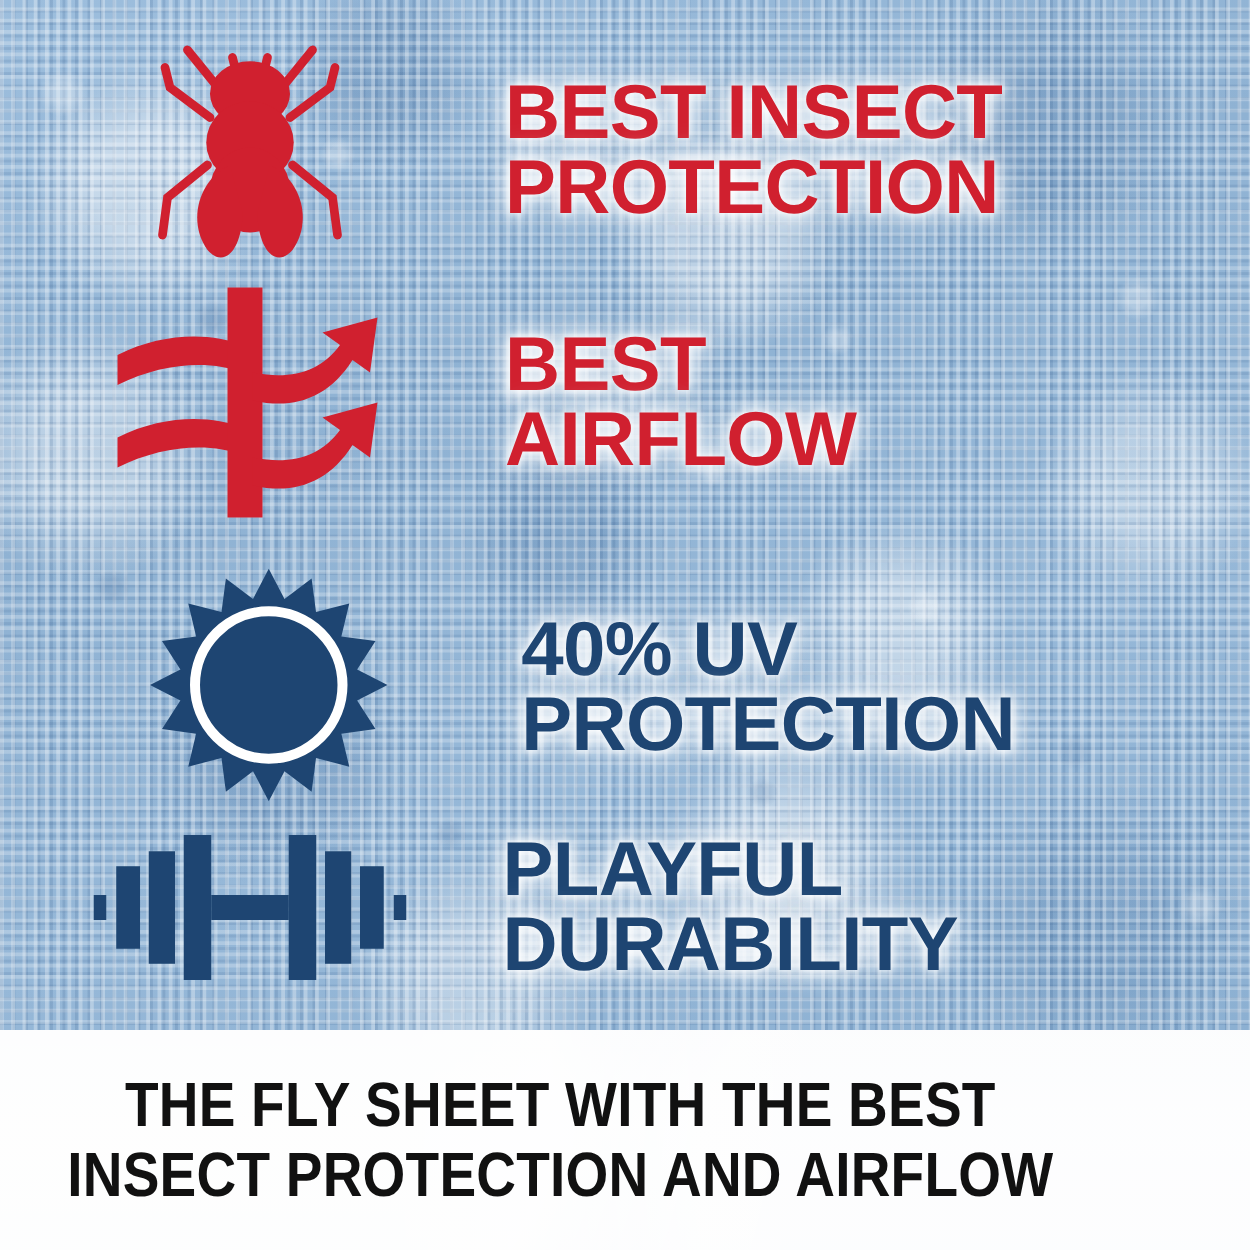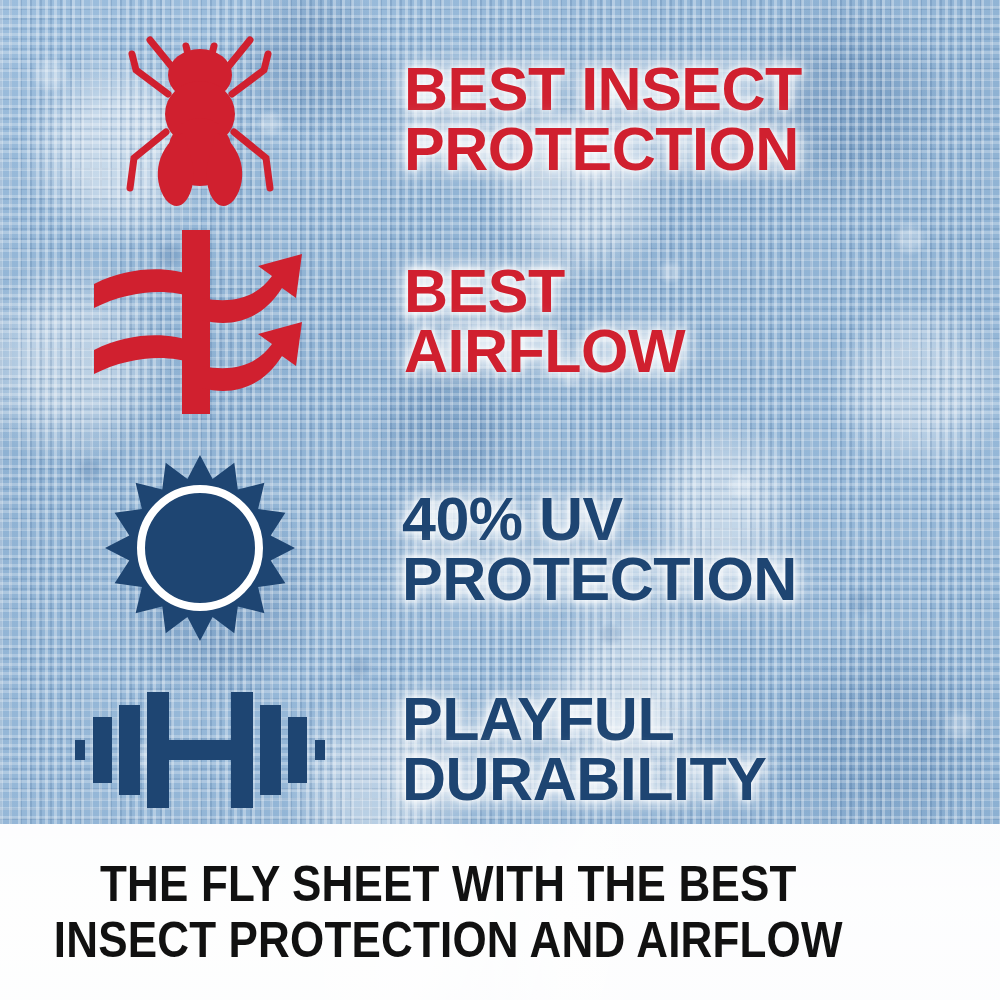--- a/index.html
+++ b/index.html
@@ -140,22 +140,22 @@
     text-shadow:
       0 0 7px rgba(255,255,255,0.98),
       0 0 14px rgba(255,255,255,0.92),
       0 0 22px rgba(255,255,255,0.75),
       0 0 30px rgba(255,255,255,0.5);
   }
 
   
   #row-insect  { top: 30px;  height: 180px; }
   #row-airflow { top: 228px; height: 188px; }
-  #row-uv      { top: 452px; height: 196px; }
-  #row-durability { top: 680px; height: 140px; align-items: center; }
+  #row-uv      { top: 452px; height: 196px; margin-left: 15px; }
+  #row-durability { top: 656px; height: 140px; align-items: center; }
 
   #row-uv .text-cell,
   #row-durability .text-cell { padding-left: 2px; }
 
   
   .banner {
     position: absolute;
     left: 0;
     top: 824px;
     width: 1000px;

